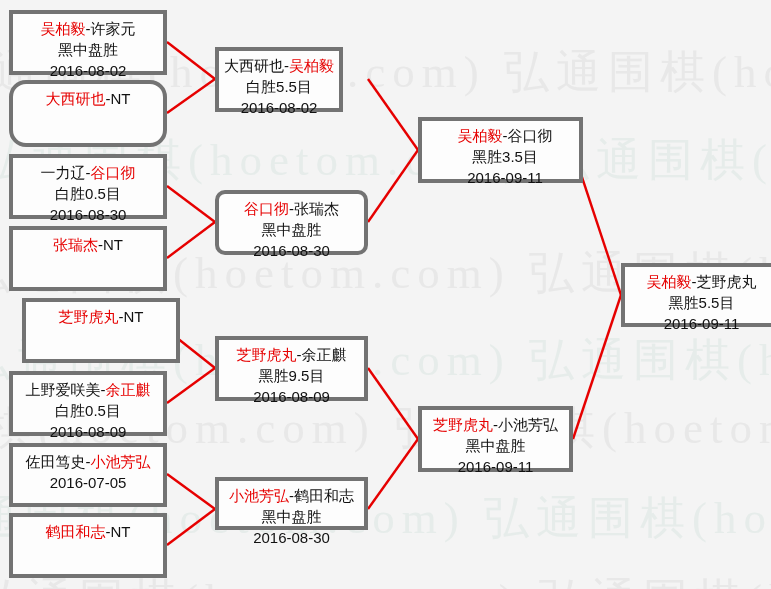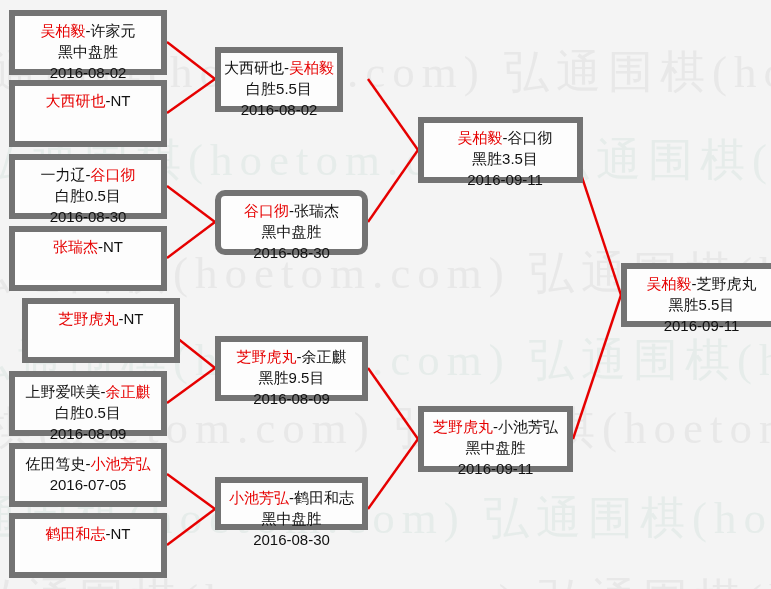--- a/index.html
+++ b/index.html
@@ -26,21 +26,21 @@
   .wm-row.tint{color:#e6ecea;}
   
   #wires{
     position:absolute;left:0;top:0;z-index:1;
   }
   
   .box{
     position:absolute;
     box-sizing:border-box;
     background:#fdfdfd;
-    border:6px solid #737373;
+    border:4px solid #737373;
     text-align:center;
     font-size:15px;
     line-height:21px;
     color:#111;
     padding-top:4px;
     z-index:2;
   }
   .box .win{color:#e60000;}
   .box .l1,.box .l2,.box .l3{height:21px;}
 </style>
@@ -75,21 +75,21 @@
       <line x1="573" y1="439" x2="621" y2="295"></line>
     </g>
   </svg>
 
   <div class="box" style="left:9px;top:10px;width:158px;height:65px;">
     <div class="l1"><span class="win">吴柏毅</span><span>-</span><span>许家元</span></div>
     <div class="l2">黑中盘胜</div>
     <div class="l3">2016-08-02</div>
   </div>
 
-  <div class="box" style="left:9px;top:80px;width:158px;height:67px;">
+  <div class="box" style="left:9px;top:80px;width:158px;height:67px;border-radius:17px;">
     <div class="l1"><span class="win">大西研也</span><span>-</span><span>NT</span></div>
     <div class="l2"></div>
     <div class="l3"></div>
   </div>
 
   <div class="box" style="left:9px;top:154px;width:158px;height:65px;">
     <div class="l1"><span>一力辽</span><span>-</span><span class="win">谷口彻</span></div>
     <div class="l2">白胜0.5目</div>
     <div class="l3">2016-08-30</div>
   </div>

